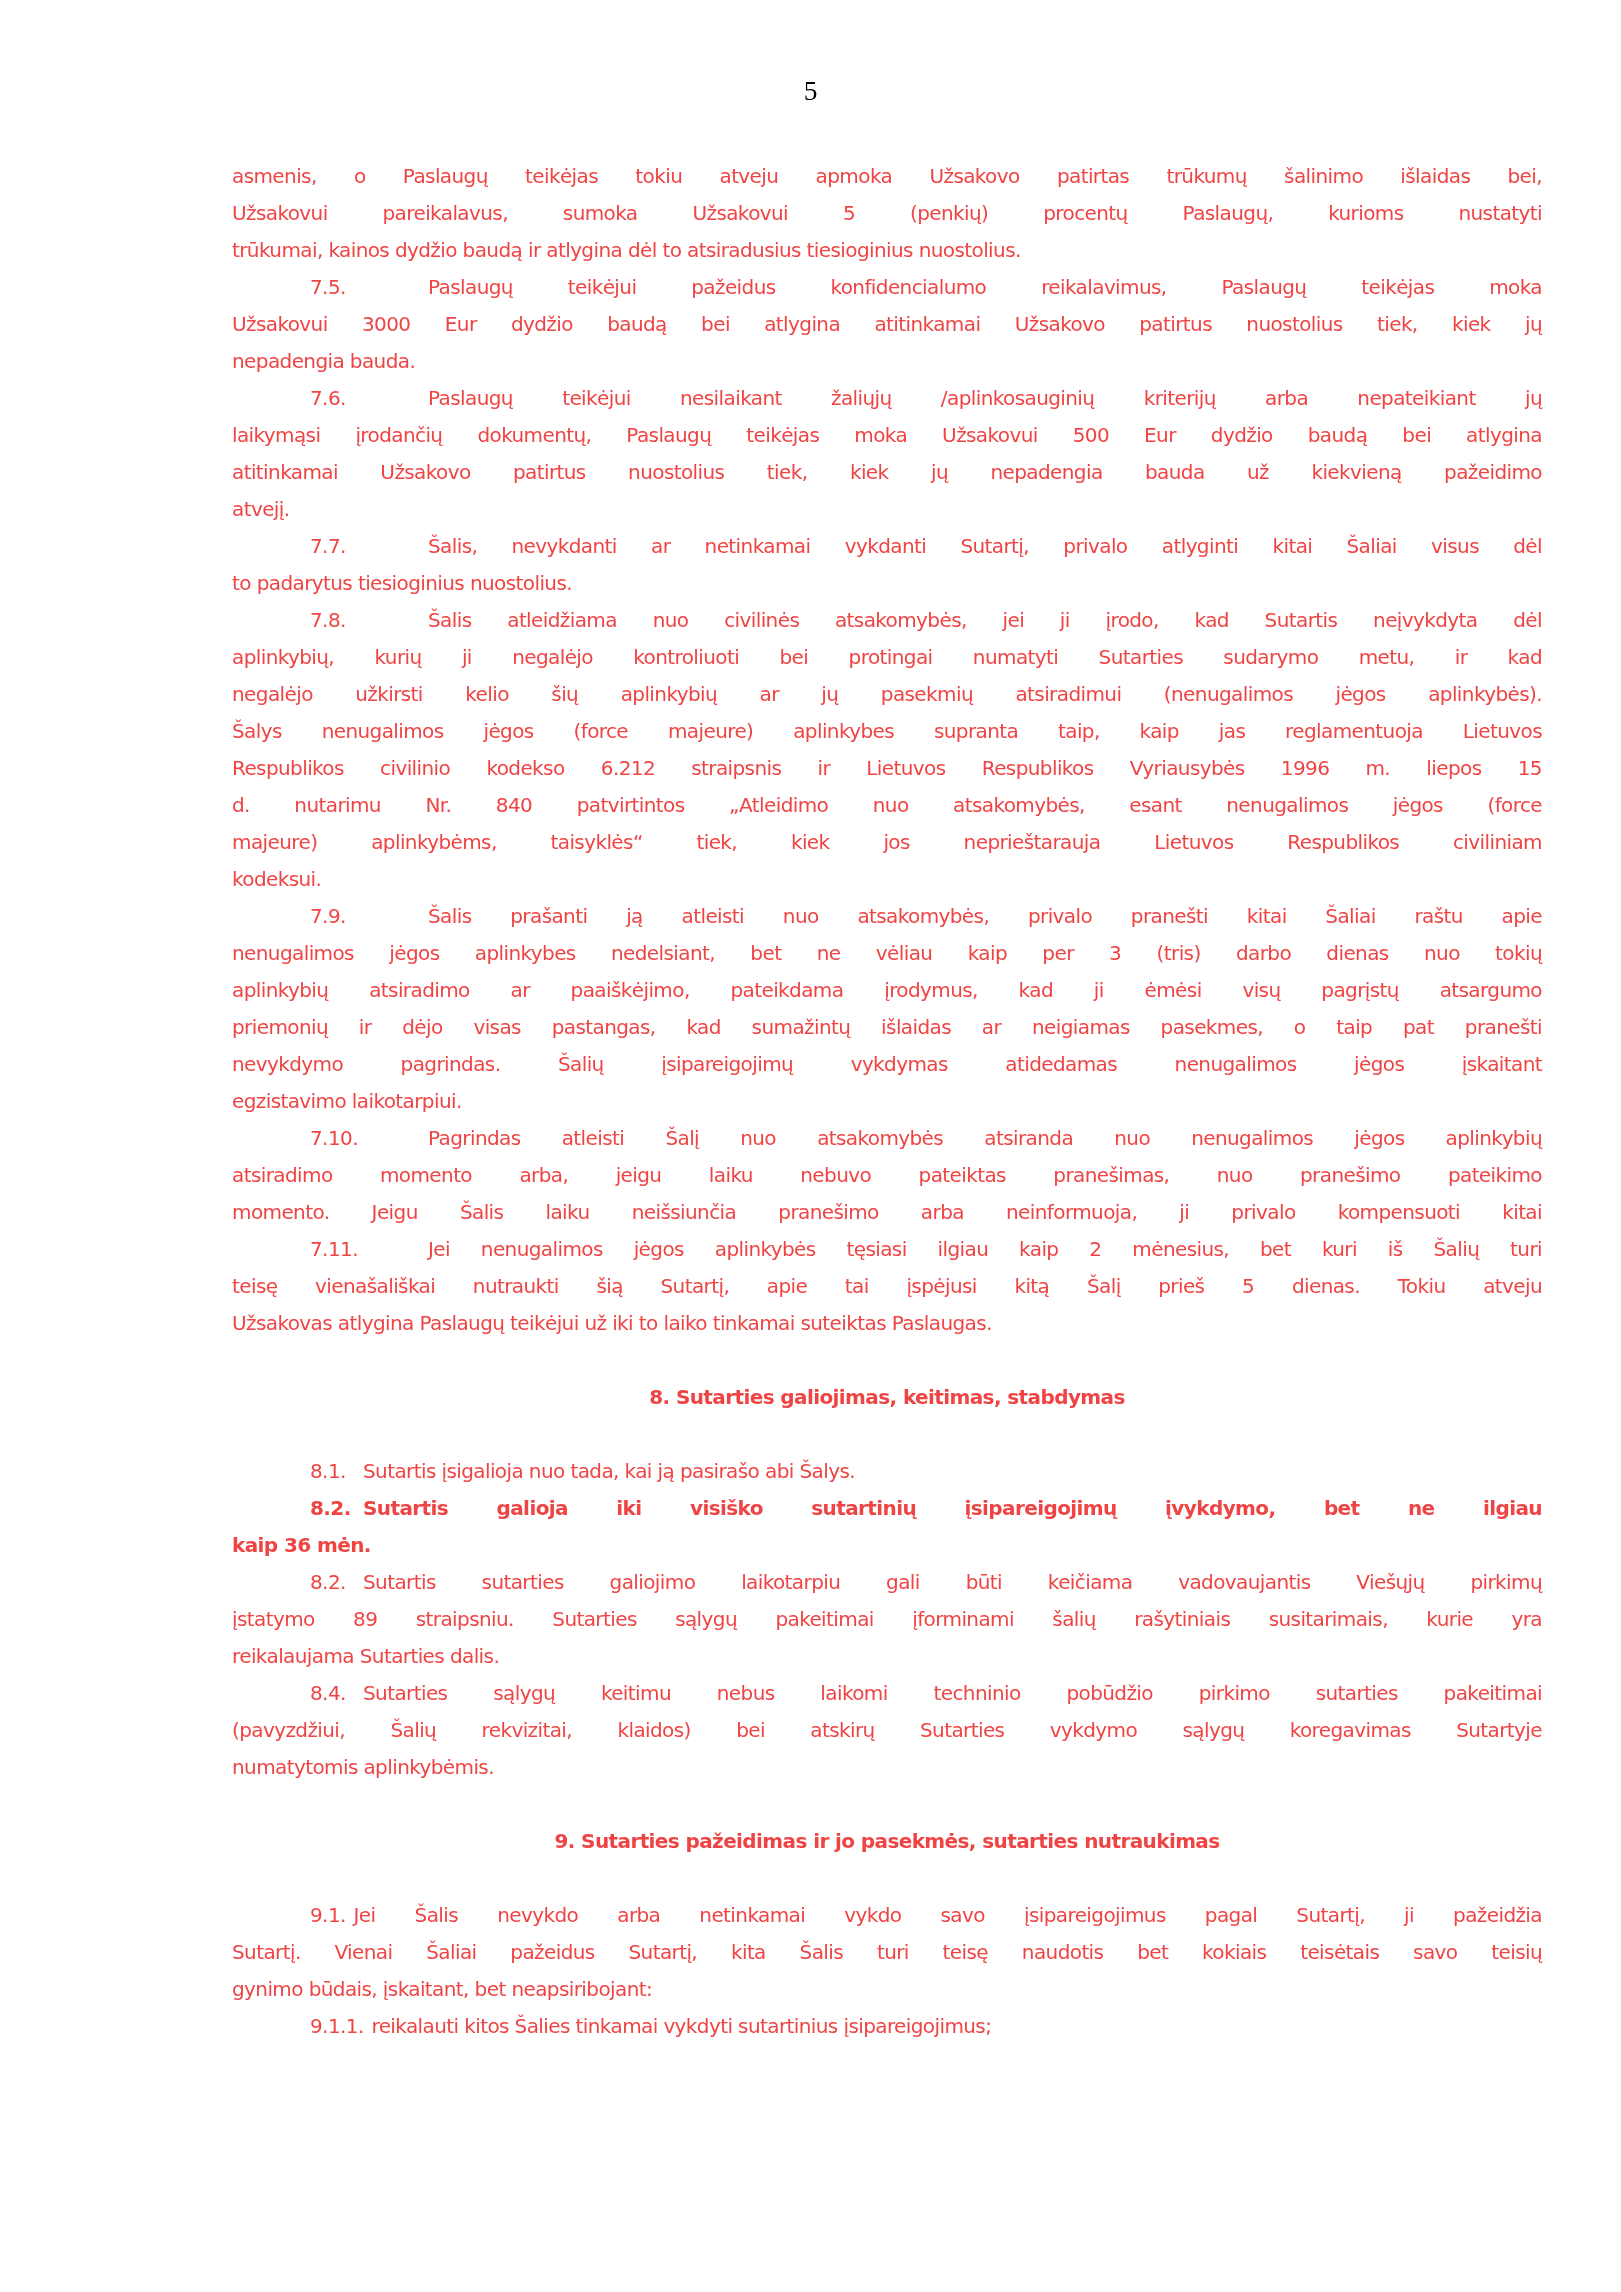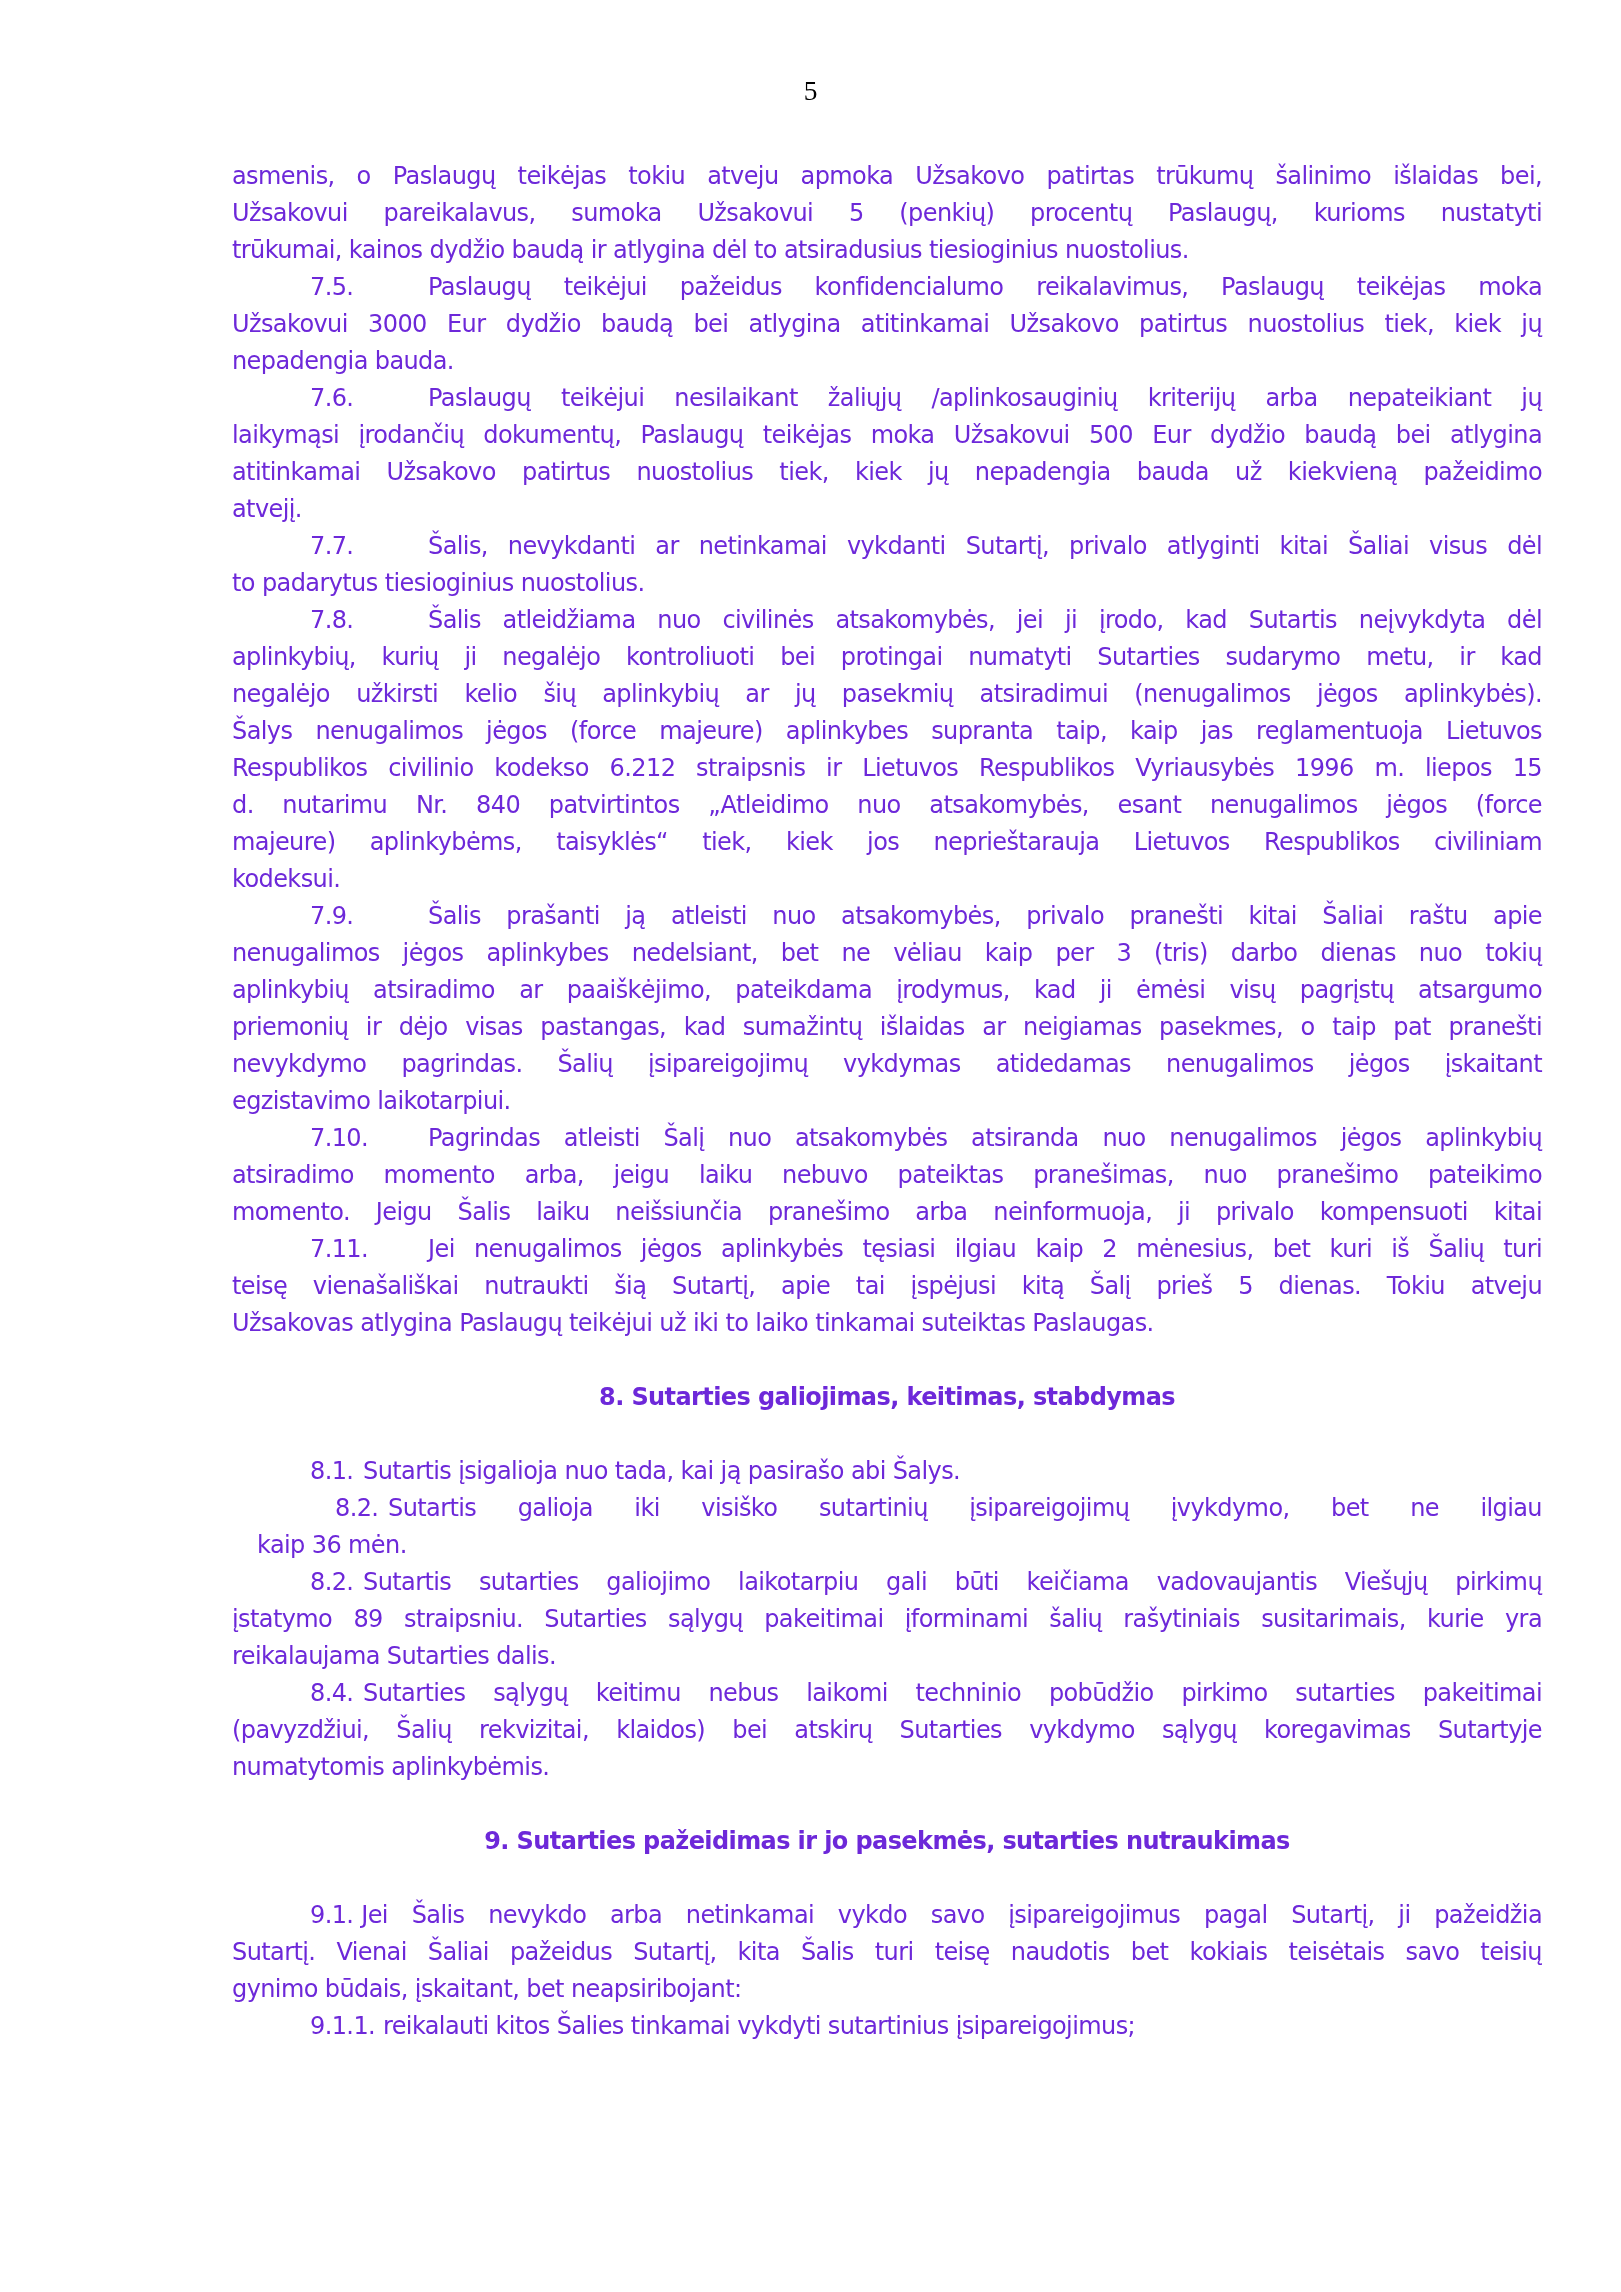--- a/index.html
+++ b/index.html
@@ -4,34 +4,34 @@
 <style>
   html, body { margin: 0; padding: 0; background: #ffffff; }
   body { width: 1621px; height: 2293px; position: relative; overflow: hidden; }
   .page-number {
     position: absolute; left: 0; width: 1621px; top: 76px; text-align: center;
     font-family: "Liberation Serif", "DejaVu Serif", serif; font-size: 27.4px; color: #000;
   }
   .body {
     position: absolute; left: 232px; top: 158px; width: 1310px;
     font-family: "DejaVu Sans", "Liberation Sans", sans-serif;
-    font-size: 24px; color: #6d28d9;
+    font-size: 20px; color: #ef4444;
   }
   .line {
     height: 37px; line-height: 37px; white-space: nowrap;
     text-align: justify; text-align-last: justify;
     letter-spacing: -0.6px;
     overflow: visible;
   }
   .line.last { text-align-last: left; }
   .line.indent { padding-left: 78px; }
   .num { display: inline-block; width: 118px; text-align-last: left; }
   .num.short { width: 53px; }
   .num.list { width: auto; margin-right: 7.8px; }
-  .bold { font-weight: normal; margin-left: 25px; }
+  .bold { font-weight: bold; }
   .heading {
     text-align: center; font-weight: bold; height: 37px; line-height: 37px;
     letter-spacing: -0.6px; margin-left: 0;
   }
   .gap { height: 37px; }
 </style>
 </head>
 <body>
 
 <div class="page-number">5</div>

